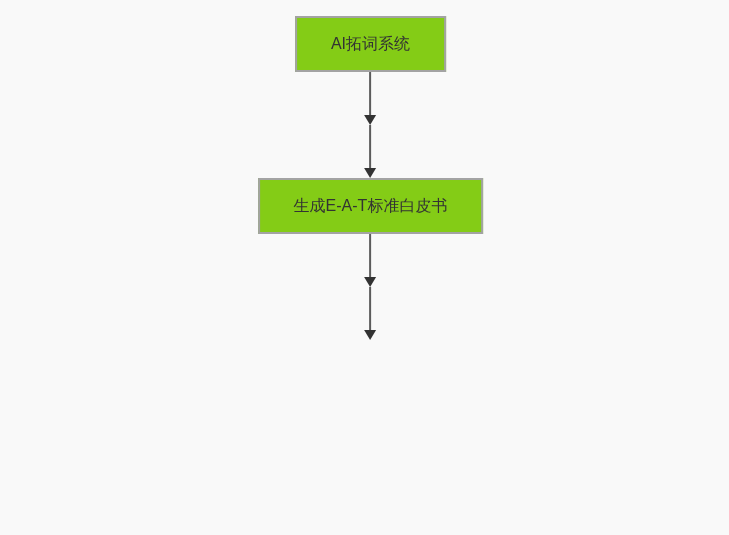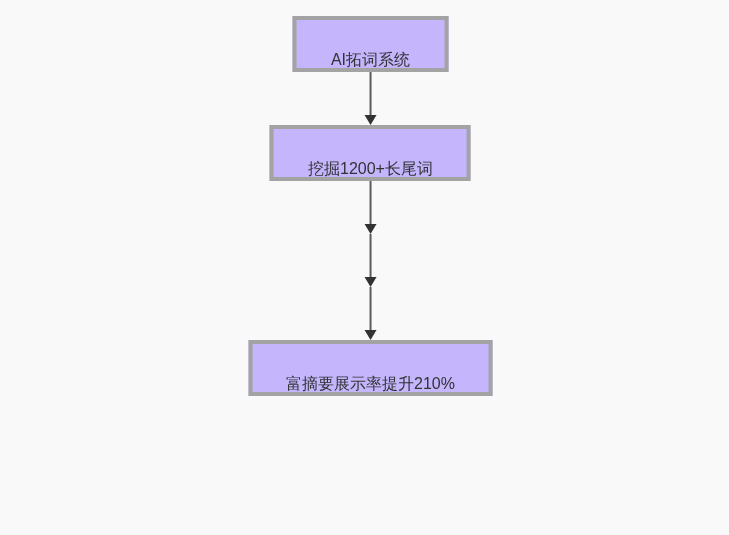--- a/index.html
+++ b/index.html
@@ -25,24 +25,24 @@
     transform: translateX(calc(-50% + 6px));
     display: flex;
     flex-direction: column;
     align-items: center;
   }
 
   .node {
     height: 56px;
     padding: 0 34px;
     display: flex;
-    align-items: flex-end;
+    align-items: center;
     justify-content: center;
-    background: #c4b5fd;
-    border: 4px solid #a3a3a3;
+    background: #84cc16;
+    border: 2px solid #a3a3a3;
     white-space: nowrap;
   }
 
   .node .node-label {
     font-size: 16px;
     color: #333333;
     line-height: 1;
   }
 
   .edge {
@@ -76,39 +76,36 @@
 
     <div class="node">
       <span class="node-label">AI拓词系统</span>
     </div>
 
     <div class="edge">
       <div class="shaft"></div>
       <div class="head"></div>
     </div>
 
+
+    <div class="edge">
+      <div class="shaft"></div>
+      <div class="head"></div>
+    </div>
+
     <div class="node">
-      <span class="node-label">挖掘1200+长尾词</span>
+      <span class="node-label">生成E-A-T标准白皮书</span>
     </div>
 
     <div class="edge">
       <div class="shaft"></div>
       <div class="head"></div>
     </div>
 
 
     <div class="edge">
       <div class="shaft"></div>
       <div class="head"></div>
     </div>
 
 
-    <div class="edge">
-      <div class="shaft"></div>
-      <div class="head"></div>
-    </div>
-
-    <div class="node">
-      <span class="node-label">富摘要展示率提升210%</span>
-    </div>
-
   </div>
 </div>
 
 </body></html>

